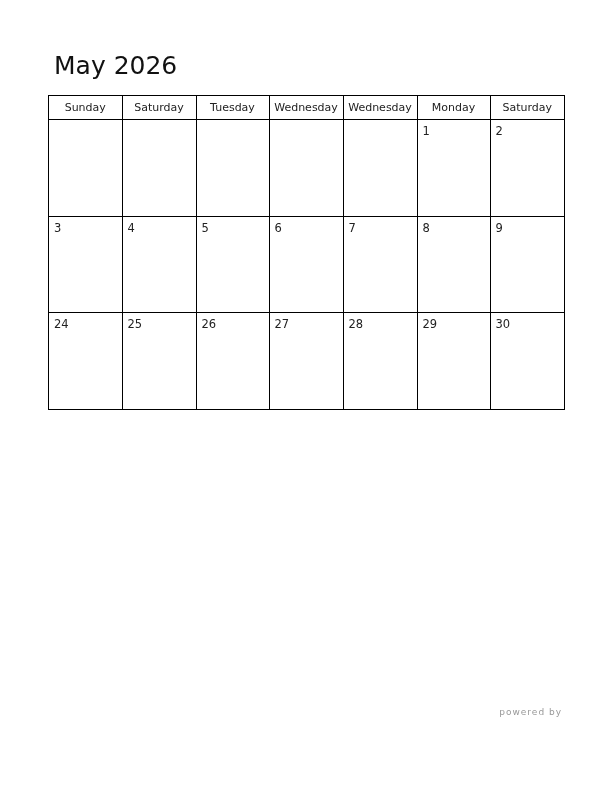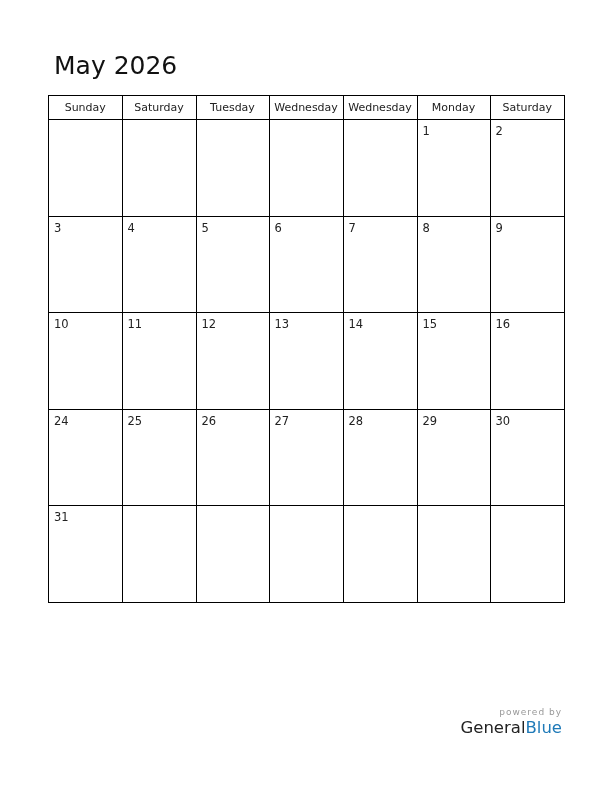--- a/index.html
+++ b/index.html
@@ -84,43 +84,20 @@
         </td>
       <td>
           <span class="day-num">8</span>
         </td>
       <td>
           <span class="day-num">9</span>
         </td>
     </tr>
     <tr>
       <td>
-          <span class="day-num">10</span>
-        </td>
-      <td>
-          <span class="day-num">11</span>
-        </td>
-      <td>
-          <span class="day-num">12</span>
-        </td>
-      <td>
-          <span class="day-num">13</span>
-        </td>
-      <td>
-          <span class="day-num">14</span>
-        </td>
-      <td>
-          <span class="day-num">15</span>
-        </td>
-      <td>
-          <span class="day-num">16</span>
-        </td>
-    </tr>
-    <tr>
-      <td>
           <span class="day-num">24</span>
         </td>
       <td>
           <span class="day-num">25</span>
         </td>
       <td>
           <span class="day-num">26</span>
         </td>
       <td>
           <span class="day-num">27</span>
@@ -128,42 +105,18 @@
       <td>
           <span class="day-num">28</span>
         </td>
       <td>
           <span class="day-num">29</span>
         </td>
       <td>
           <span class="day-num">30</span>
         </td>
     </tr>
-    <tr>
-      <td>
-          <span class="day-num">31</span>
-        </td>
-      <td>
-          <span class="day-num"></span>
-        </td>
-      <td>
-          <span class="day-num"></span>
-        </td>
-      <td>
-          <span class="day-num"></span>
-        </td>
-      <td>
-          <span class="day-num"></span>
-        </td>
-      <td>
-          <span class="day-num"></span>
-        </td>
-      <td>
-          <span class="day-num"></span>
-        </td>
-    </tr>
   </tbody>
 </table>
 
 <div class="footer">
   <div class="powered">powered by</div>
-  <div class="brand"><span class="g">General</span><span class="b">Blue</span></div>
 </div>
 
 </body></html>

